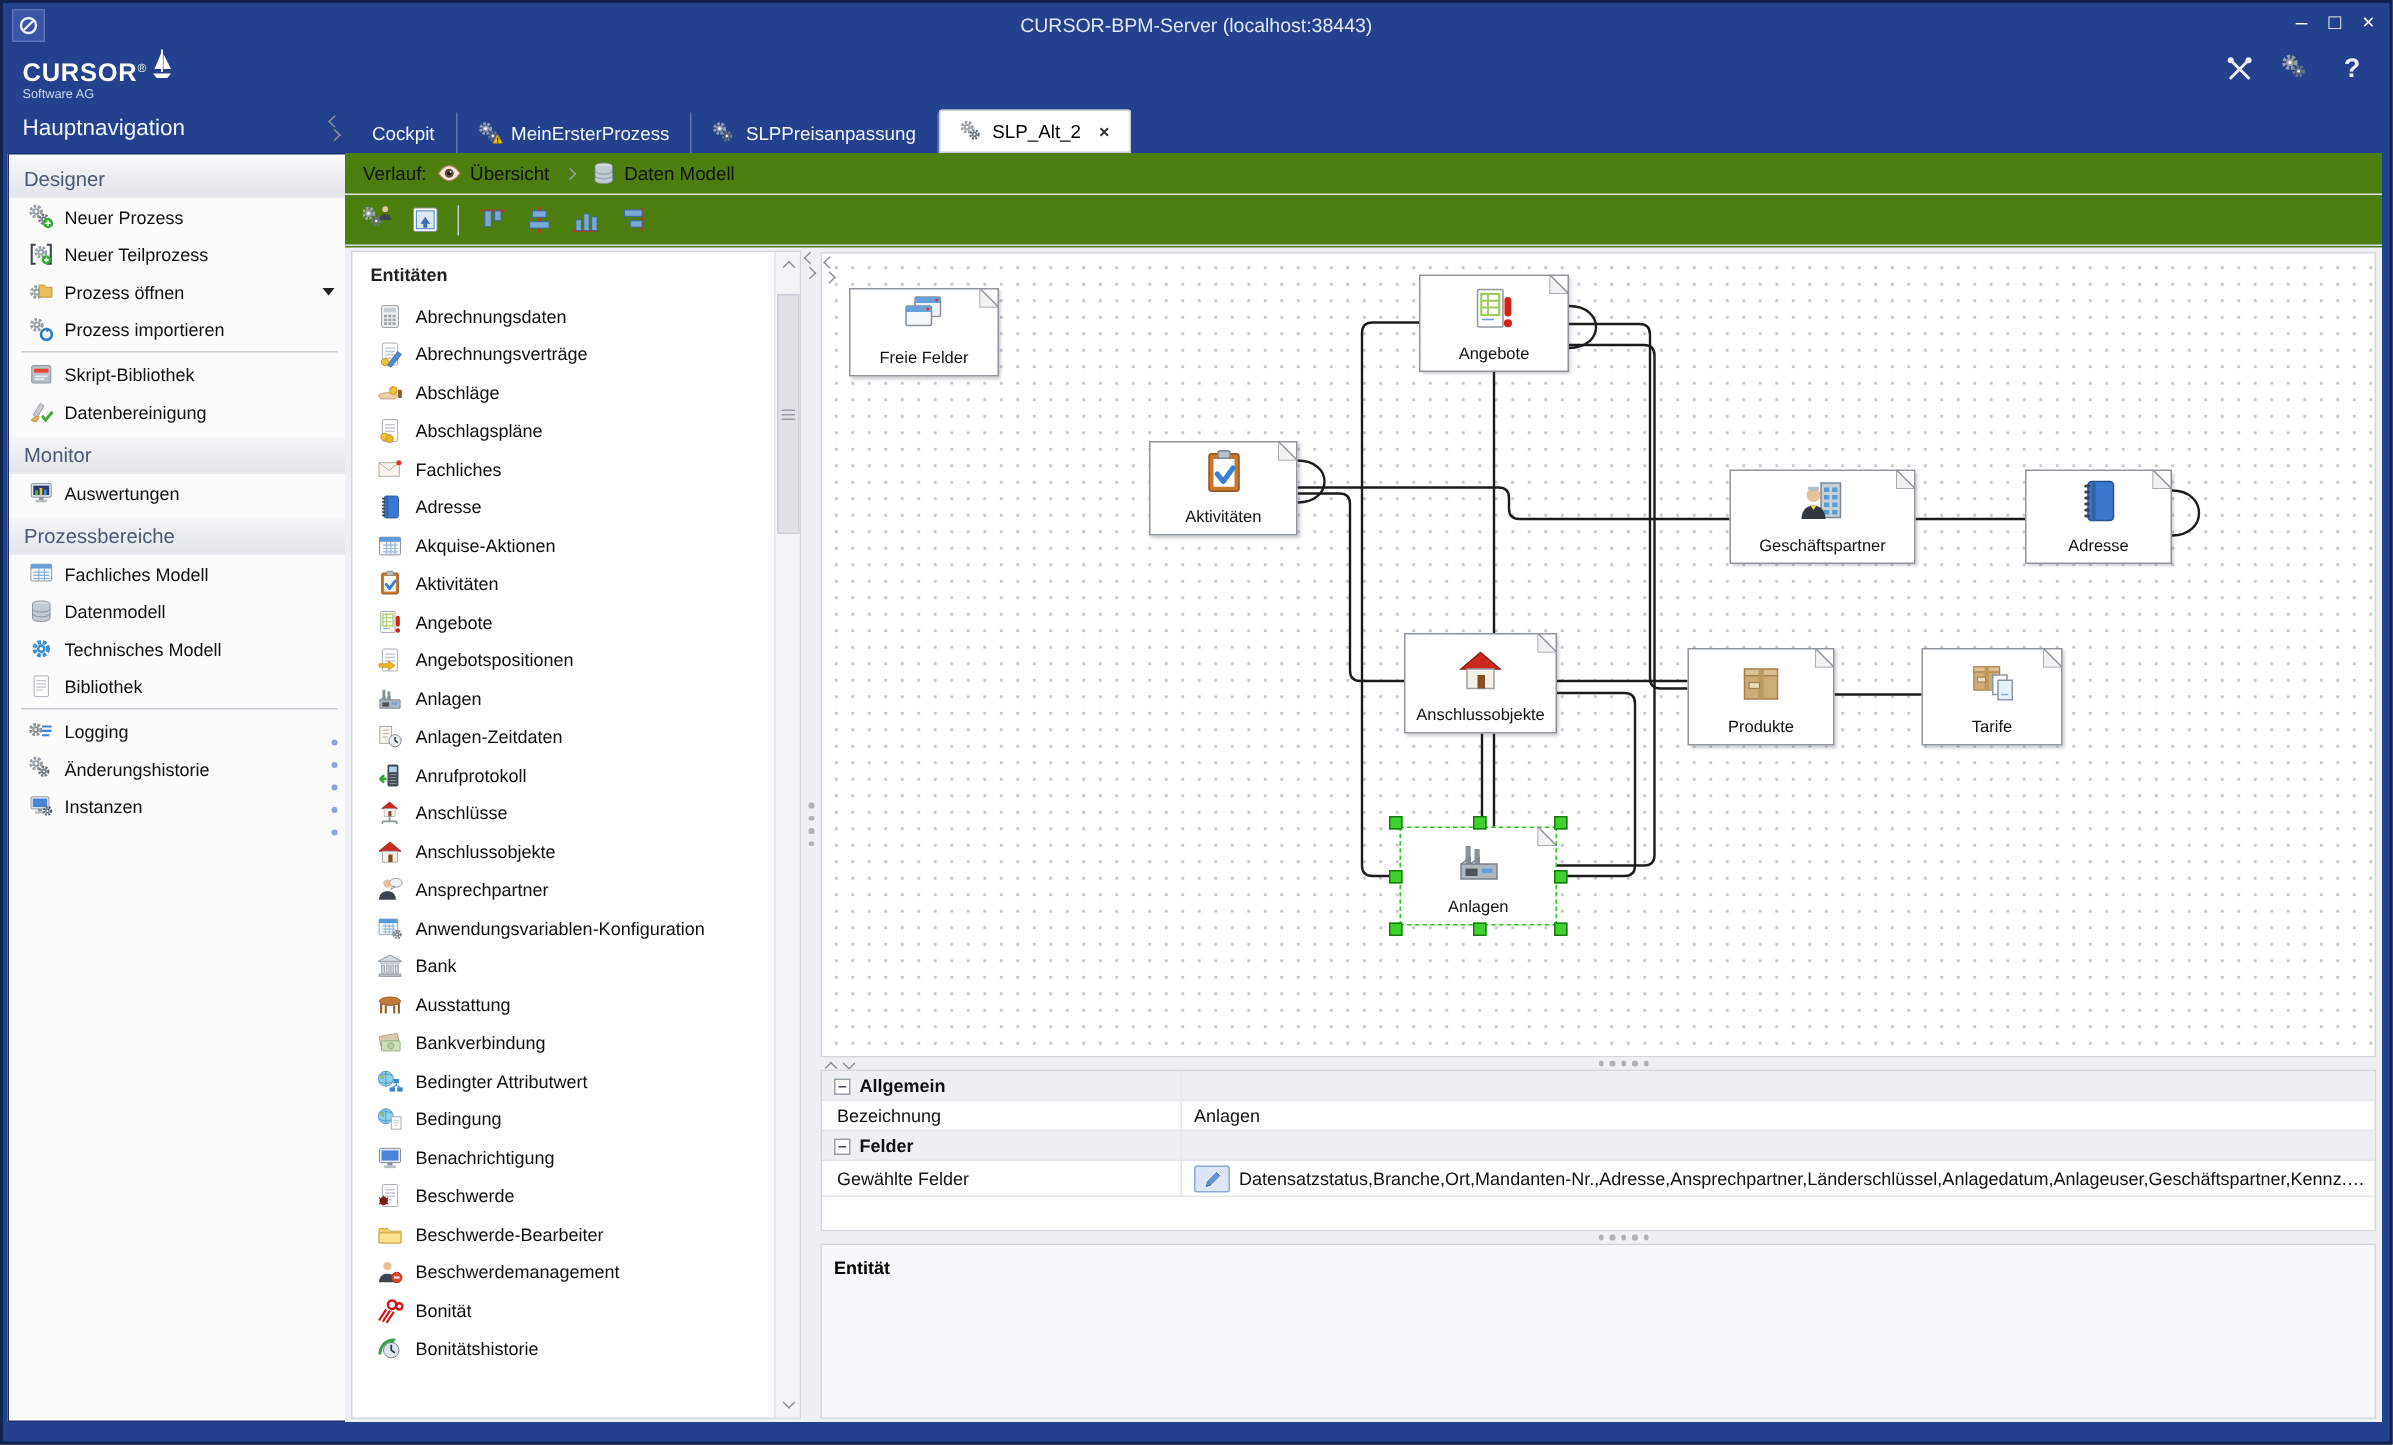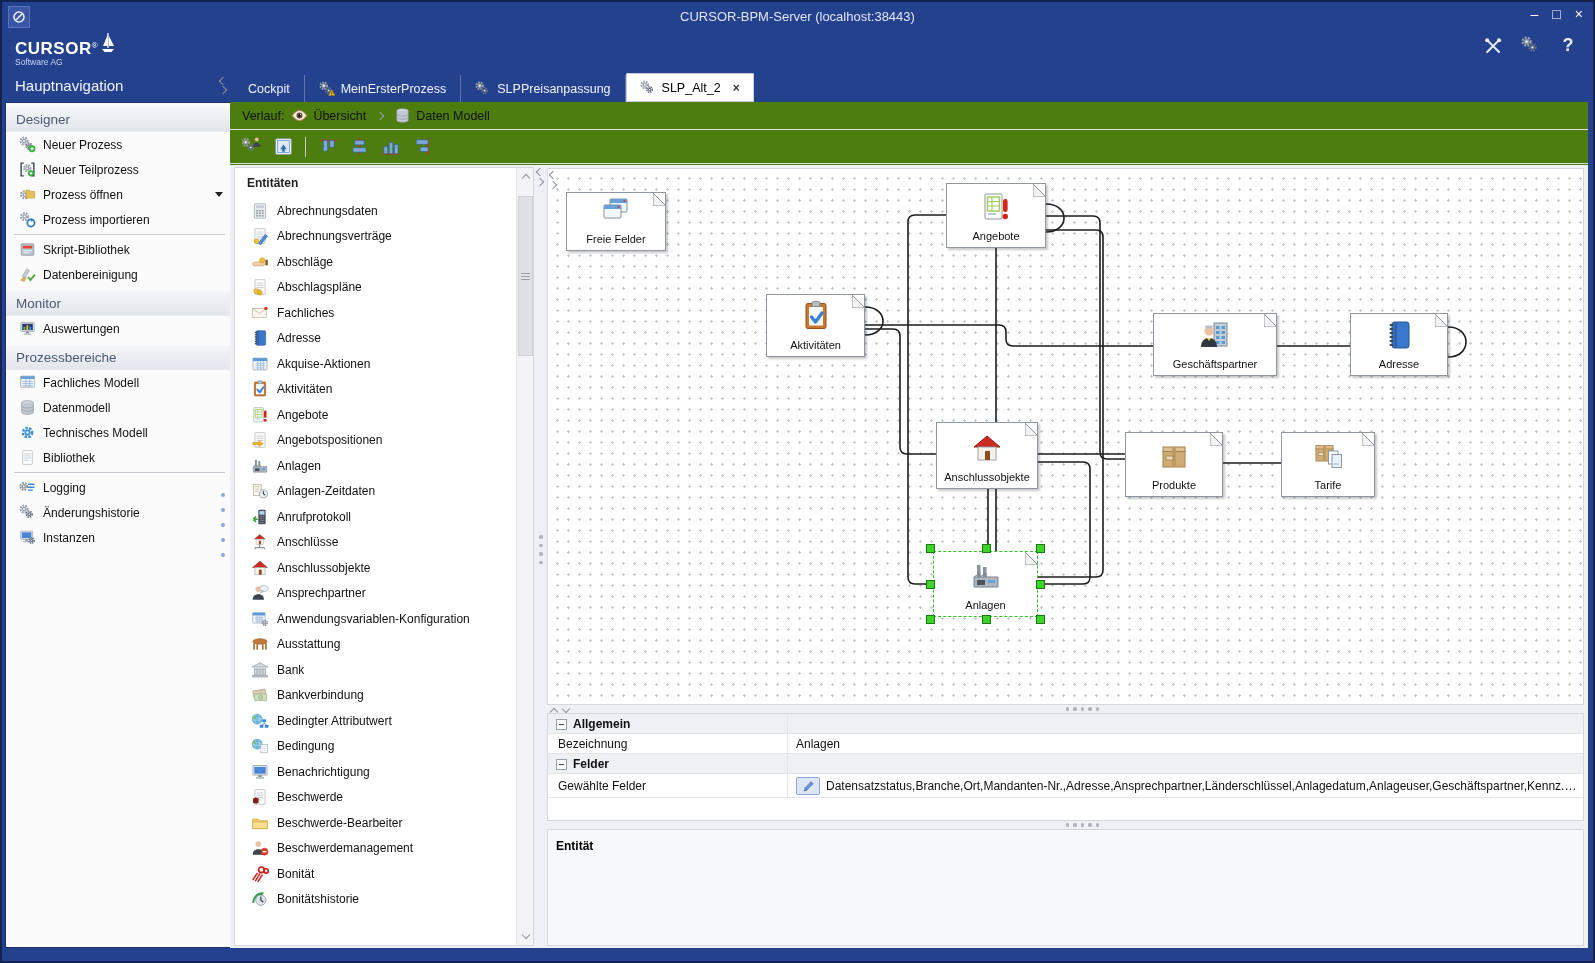--- a/index.html
+++ b/index.html
@@ -714,39 +714,39 @@
                         <circle cx="16" cy="16" r="5.5" fill="#7a828c"></circle>
                         <circle cx="16" cy="16" r="2.3" fill="#fff"></circle>
                       </g>
                     </svg>
                   </span>
                   <span>Anwendungsvariablen-Konfiguration</span>
                 </div>
                 <div class="entity-item">
                   <span style="display: inline-flex;">
                     <svg viewBox="0 0 32 32" width="18" height="18" style="flex:none">
-                      <ellipse cx="16" cy="11.5" rx="12.5" ry="5" fill="#c07a3a" stroke="#8a5420"></ellipse>
-                      <path d="M5.5 14v12M26.5 14v12M11 16.5v9.5M21 16.5v9.5" stroke="#9a6228" stroke-width="2.6"></path>
-                    </svg>
-                  </span>
-                  <span>Ausstattung</span>
-                </div>
-                <div class="entity-item">
-                  <span style="display: inline-flex;">
-                    <svg viewBox="0 0 32 32" width="18" height="18" style="flex:none">
                       <path d="M16 3L30 10.5H2z" fill="#d2d8de" stroke="#848e98"></path>
                       <rect x="4" y="11.5" width="24" height="2.4" fill="#c2c8d0"></rect>
                       <rect x="6" y="15" width="3.6" height="9.5" fill="#cdd3da" stroke="#8a929c" stroke-width=".8"></rect>
                       <rect x="11.5" y="15" width="3.6" height="9.5" fill="#cdd3da" stroke="#8a929c" stroke-width=".8"></rect>
                       <rect x="17" y="15" width="3.6" height="9.5" fill="#cdd3da" stroke="#8a929c" stroke-width=".8"></rect>
                       <rect x="22.5" y="15" width="3.6" height="9.5" fill="#cdd3da" stroke="#8a929c" stroke-width=".8"></rect>
                       <rect x="3" y="25.5" width="26" height="3" fill="#b6bec8" stroke="#848e98" stroke-width=".8"></rect>
                     </svg>
                   </span>
                   <span>Bank</span>
+                </div>
+                <div class="entity-item">
+                  <span style="display: inline-flex;">
+                    <svg viewBox="0 0 32 32" width="18" height="18" style="flex:none">
+                      <ellipse cx="16" cy="11.5" rx="12.5" ry="5" fill="#c07a3a" stroke="#8a5420"></ellipse>
+                      <path d="M5.5 14v12M26.5 14v12M11 16.5v9.5M21 16.5v9.5" stroke="#9a6228" stroke-width="2.6"></path>
+                    </svg>
+                  </span>
+                  <span>Ausstattung</span>
                 </div>
                 <div class="entity-item">
                   <span style="display: inline-flex;">
                     <svg viewBox="0 0 32 32" width="18" height="18" style="flex:none">
                       <g transform="rotate(-9 15 13)">
                         <rect x="4" y="7" width="22" height="12" rx="1" fill="#d8cdb4" stroke="#a89a78"></rect>
                       </g>
                       <rect x="6" y="14" width="22" height="12" rx="1" fill="#cfe0c0" stroke="#8aa878"></rect>
                       <circle cx="17" cy="20" r="3.6" fill="#b8d0a8" stroke="#8aa878"></circle>
                     </svg>

